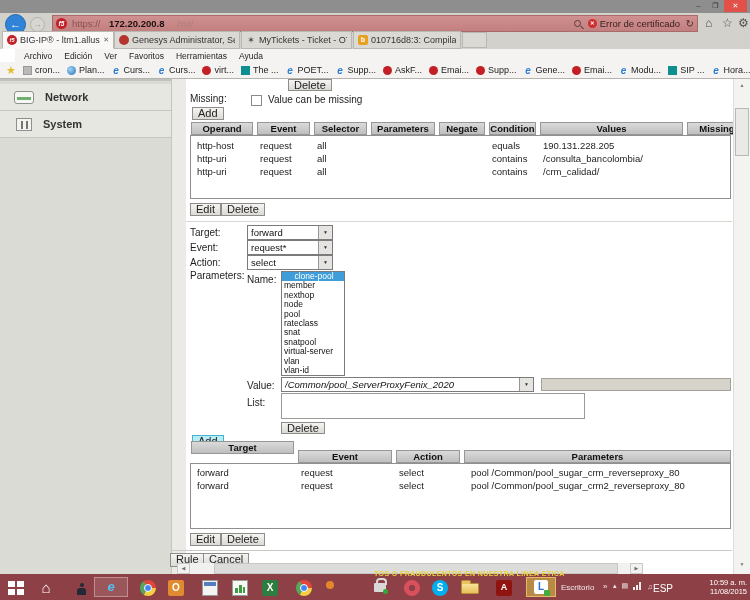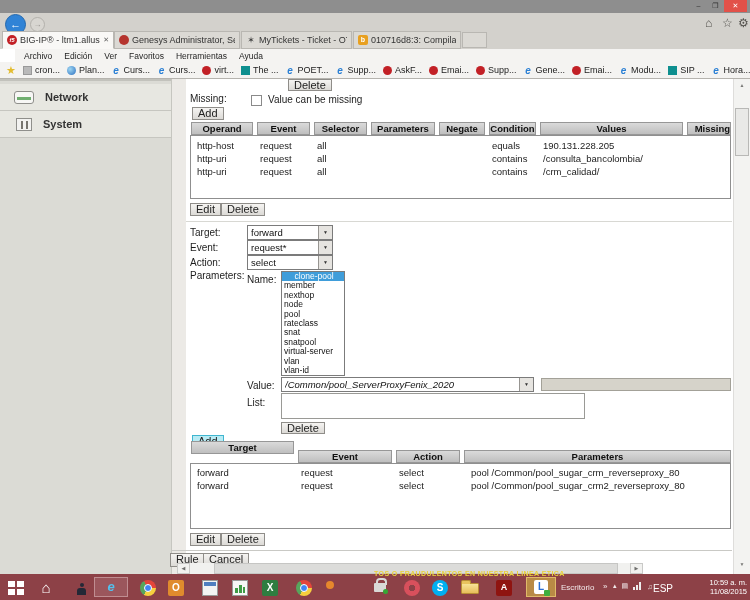--- a/index.html
+++ b/index.html
@@ -177,20 +177,33 @@
       <span class="wb">–</span>
       <span class="wb">❐</span>
       <span class="wb close">✕</span>
     </div>
   </div>
 
   <div class="chrome">
     <div class="nav-back">←</div>
     <div class="nav-fwd">→</div>
 
+    <div class="urlbar">
+      <span class="f5logo">f5</span>
+      <span class="url-scheme">https://</span>
+      <span class="url-host">172.20.200.8</span>
+      <span class="url-path">/xui/</span>
+      <span class="mag"></span>
+      <span class="srch-caret">▾</span>
+      <span class="cert">
+        <span class="cert-ico">✕</span>
+        <span>Error de certificado</span>
+      </span>
+      <span class="refresh">↻</span>
+    </div>
 
     <span class="chrome-ico" style="left:705px;">⌂</span>
     <span class="chrome-ico" style="left:722px;">☆</span>
     <span class="chrome-ico" style="left:738px;">⚙</span>
 
     <div class="tabs-row">
       <div class="tab active" style="left:2px;width:112px;">
         <span class="ti ti-f5">f5</span>
         <span class="tlabel">BIG-IP® - ltm1.allus.com.c...</span>
         <span class="tclose">✕</span>
@@ -311,21 +324,21 @@
 
     <div class="btn" style="left:192px;top:28px;">Add</div>
 
     <span class="th" style="left:191px;top:43px;width:62px;">Operand</span>
     <span class="th" style="left:257px;top:43px;width:53px;">Event</span>
     <span class="th" style="left:314px;top:43px;width:53px;">Selector</span>
     <span class="th" style="left:371px;top:43px;width:64px;">Parameters</span>
     <span class="th" style="left:439px;top:43px;width:46px;">Negate</span>
     <span class="th" style="left:489px;top:43px;width:47px;">Condition</span>
     <span class="th" style="left:540px;top:43px;width:143px;">Values</span>
-    <span class="th" style="left:687px;top:43px;width:44px;text-align:right;">Missing</span>
+    <span class="th" style="left:687px;top:43px;width:60px;">Missing</span>
 
     <div class="tbody" style="top:56px;height:64px;">
       <div class="trow" style="top:4px;">
         <span class="td" style="left:6px;">http-host</span>
         <span class="td" style="left:69px;">request</span>
         <span class="td" style="left:126px;">all</span>
         <span class="td" style="left:301px;">equals</span>
         <span class="td" style="left:352px;">190.131.228.205</span>
       </div>
       <div class="trow" style="top:17px;">

